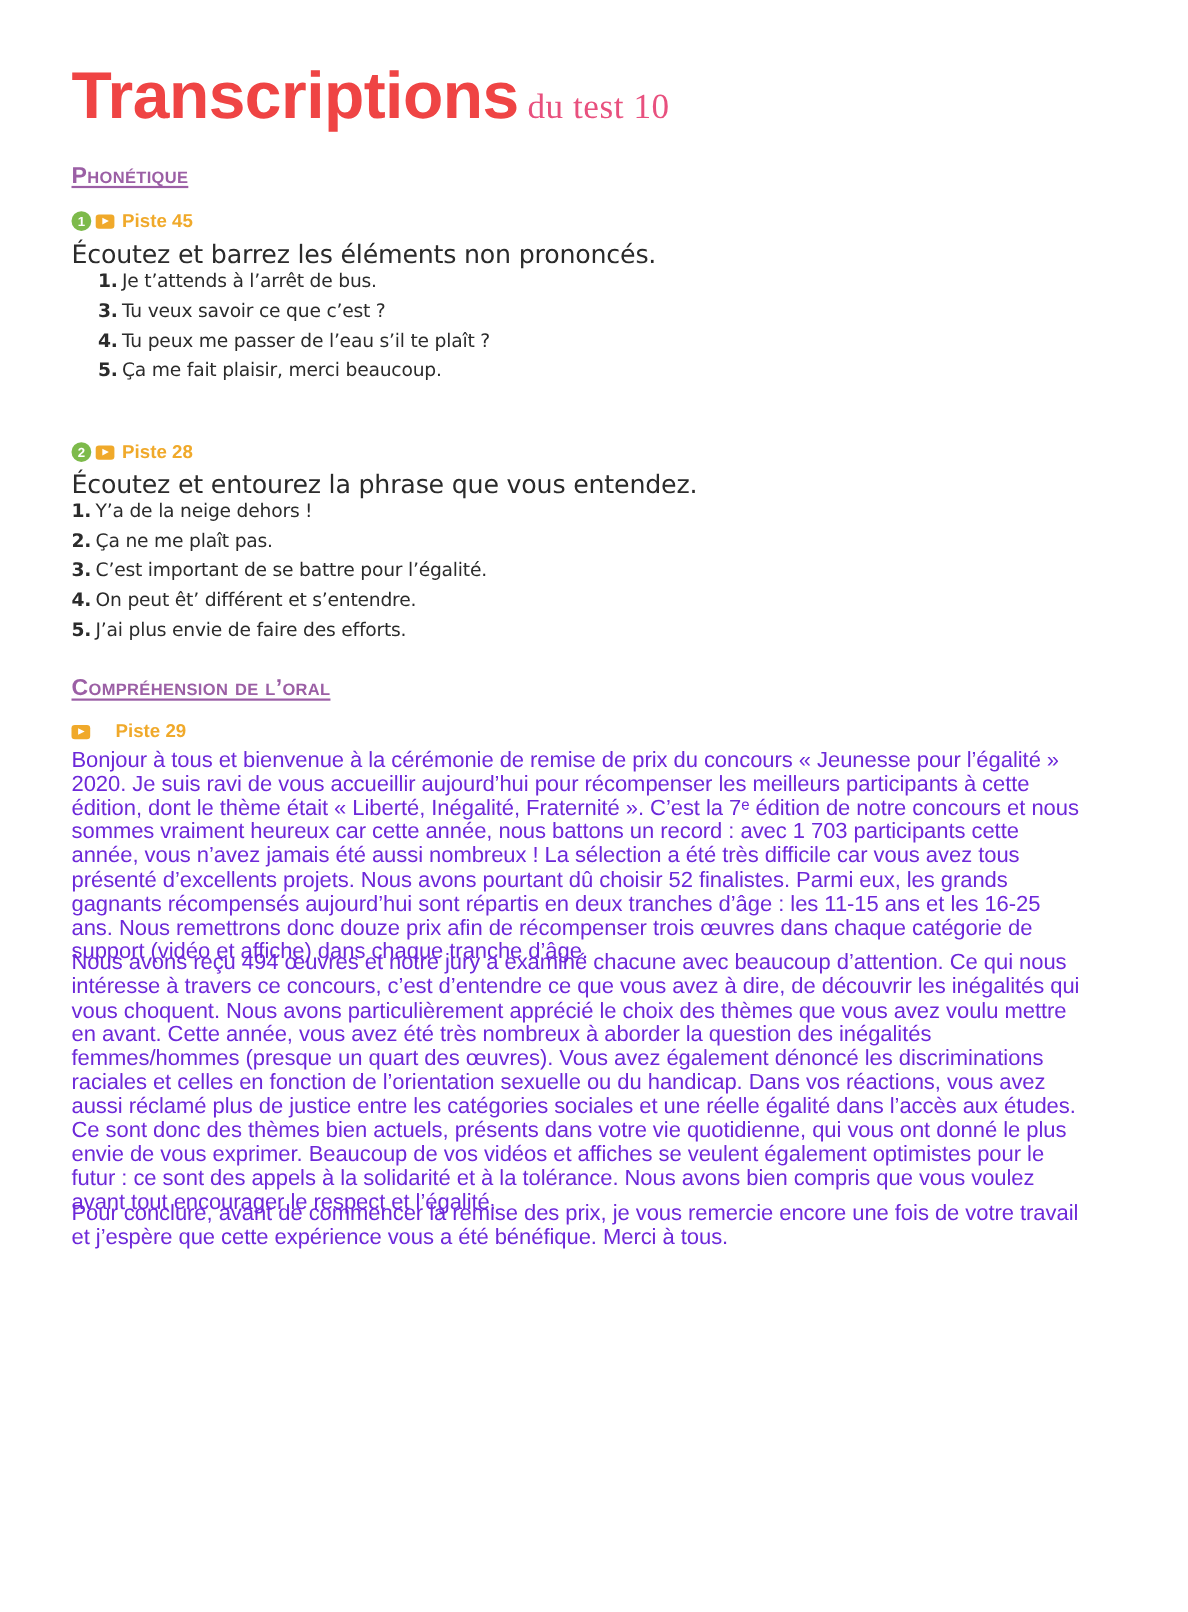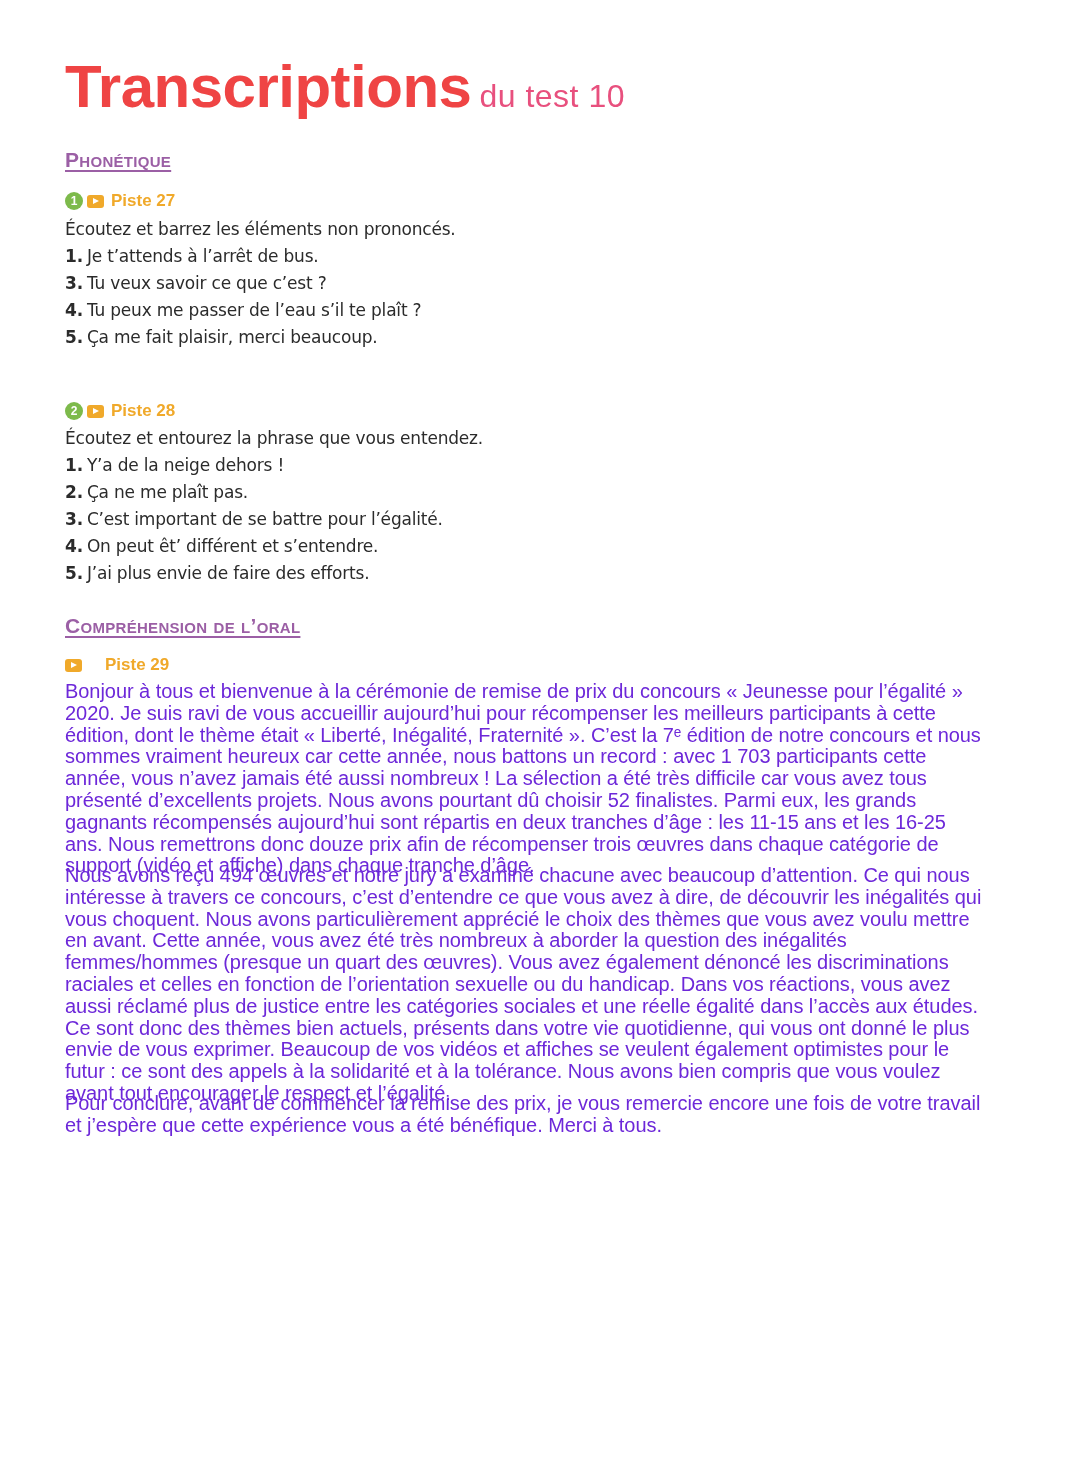--- a/index.html
+++ b/index.html
@@ -3,39 +3,39 @@
 <meta charset="utf-8">
 <style>
   html, body { margin: 0; padding: 0; background: #ffffff; }
   body { width: 1080px; height: 1465px; position: relative; overflow: hidden;
          font-family: "Liberation Sans", sans-serif; color: #2b2b2b; }
   .page { position: absolute; left: 65px; top: 0; width: 920px; }
 
   .title-row { position: absolute; top: 52px; left: 0; white-space: nowrap; }
   .title-main { font-family: "Liberation Sans", sans-serif; font-weight: bold; font-size: 60px;
                 color: #ef4444; letter-spacing: -0.5px; }
-  .title-sub { font-family: Liberation Sans, sans-serif; font-weight: normal; font-size: 32px;
+  .title-sub { font-family: Liberation Serif, serif; font-weight: normal; font-size: 32px;
                color: #e8507e; margin-left: 8px; letter-spacing: 0.5px; text-align: right; }
 
   .section-heading { position: absolute; left: 0; font-family: "Liberation Sans", sans-serif;
                      font-weight: bold; color: #9b5fa5; text-decoration: underline;
                      text-underline-offset: 3px; font-variant: small-caps; font-size: 21px;
                      letter-spacing: 0.3px; }
 
   .track { position: absolute; left: 0; display: flex; align-items: center; gap: 4px; }
   .num-badge { width: 18px; height: 18px; border-radius: 50%; background: #7dba4b; color: #fff;
                font-weight: bold; font-size: 12px; display: flex; align-items: center;
                justify-content: center; font-family: "Liberation Sans", sans-serif; }
   .play-icon { width: 17px; height: 13px; background: #f0a92a; border-radius: 3px; position: relative;
                margin-right: 3px; }
   .play-icon::after { content: ""; position: absolute; left: 6px; top: 3px; border-left: 6px solid #fff;
                       border-top: 3.5px solid transparent; border-bottom: 3.5px solid transparent; }
   .track-label { font-weight: bold; color: #f0a92a; font-size: 17px; font-family: "Liberation Sans", sans-serif; }
 
-  .instr { position: absolute; left: 0; font-size: 17px; font-family: "DejaVu Sans", sans-serif;
+  .instr { position: absolute; left: 0; font-size: 23px; font-family: "DejaVu Sans", sans-serif;
            color: #2b2b2b; letter-spacing: -0.2px; }
   .list { position: absolute; left: 0; margin: 0; padding: 0; list-style: none; }
   .list li { height: 27px; font-size: 17px; font-family: "DejaVu Sans", sans-serif; color: #2b2b2b;
              letter-spacing: -0.2px; white-space: nowrap; }
   .list .n { font-weight: bold; margin-right: 4px; }
 
   .para { position: absolute; left: 0; width: 920px; margin: 0; font-size: 20px; line-height: 21.8px;
           font-family: "Liberation Sans", sans-serif; color: #6d28d9; letter-spacing: -0.05px; }
 
   .page-number { position: absolute; top: 1472px; left: 0; width: 1080px; text-align: center;
@@ -48,24 +48,24 @@
 
   <div class="title-row">
     <span class="title-main">Transcriptions</span><span class="title-sub">du test 10</span>
   </div>
 
   <div class="section-heading" style="top:148px;text-align:center;">Phonétique</div>
 
   <div class="track" style="top:191px;">
     <span class="num-badge">1</span>
     <span class="play-icon"></span>
-    <span class="track-label">Piste 27</span>
+    <span class="track-label">Piste 45</span>
   </div>
   <div class="instr" style="top:219px;">Écoutez et barrez les éléments non prononcés.</div>
-  <ul class="list" style="top:246px;">
+  <ul class="list" style="top:246px;margin-left:24px;">
     <li><span class="n">1.</span><span>Je t’attends à l’arrêt de bus.</span></li>
     <li><span class="n">3.</span><span>Tu veux savoir ce que c’est ?</span></li>
     <li><span class="n">4.</span><span>Tu peux me passer de l’eau s’il te plaît ?</span></li>
     <li><span class="n">5.</span><span>Ça me fait plaisir, merci beaucoup.</span></li>
   </ul>
 
   <div class="track" style="top:401px;">
     <span class="num-badge">2</span>
     <span class="play-icon"></span>
     <span class="track-label">Piste 28</span>

